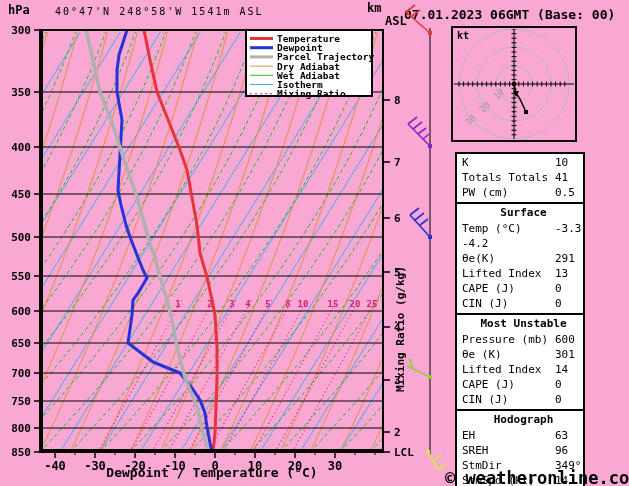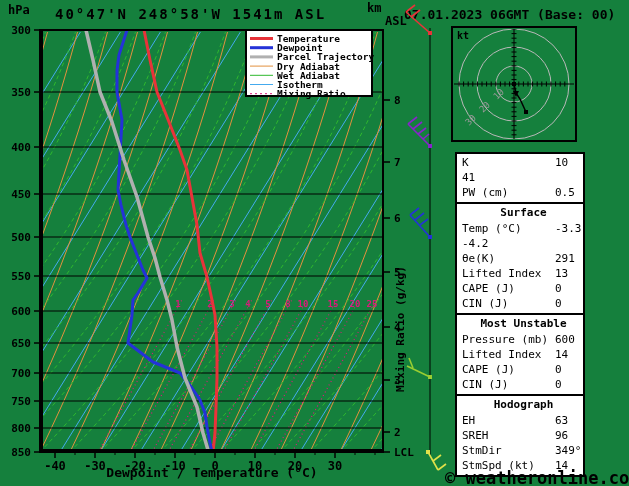--- a/index.html
+++ b/index.html
@@ -1,19 +1,19 @@
 <!DOCTYPE html>
 <html><head>
 <meta charset="utf-8">
 <style>
   html,body{margin:0;padding:0;background:#fff;}
-  .page{position:relative;width:629px;height:486px;background:#15803d;overflow:hidden;
+  .page{position:relative;width:629px;height:486px;background:#f9a8d4;overflow:hidden;
         font-family:"DejaVu Sans Mono",monospace;color:#000;}
   .abs{position:absolute;white-space:nowrap;}
-  .title{font-size:14px;font-weight:bold;letter-spacing:2px;}
+  .title{font-size:10px;font-weight:normal;letter-spacing:2px;}
   .datetime{font-size:13px;font-weight:bold;}
   .unit{font-size:12px;font-weight:bold;}
   .axis-title{font-size:13px;font-weight:bold;}
   .rot{transform:rotate(-90deg);transform-origin:left top;font-size:11px;font-weight:bold;}
   .credit{font-size:17px;font-weight:bold;text-align:right;}
   .tables{position:absolute;left:455px;top:152px;width:130px;}
   .tbox{border:2px solid #000;background:#fff;margin-top:-2px;padding:1px 0 2px 0;}
   .tbox:first-child{margin-top:0;}
   .thead{font-size:11px;font-weight:bold;text-align:center;line-height:16px;padding-left:7px;}
   .trow{display:flex;font-size:11px;line-height:15px;padding-left:5px;}
@@ -366,20 +366,21 @@
       <text x="9" y="15" font-size="10px" font-weight="bold" font-family="DejaVu Sans Mono, monospace">kt</text>
     </svg>
 
   <div class="tables" id="tables">
       <div class="tbox">
         <div class="trow">
           <span class="tlabel">K</span>
           <span class="tvalue">10</span>
         </div>
         <div class="trow">
+          <span class="tlabel">Totals Totals</span>
           <span class="tvalue">41</span>
         </div>
         <div class="trow">
           <span class="tlabel">PW (cm)</span>
           <span class="tvalue">0.5</span>
         </div>
       </div>
       <div class="tbox">
         <div class="thead">Surface</div>
         <div class="trow">
@@ -406,20 +407,24 @@
           <span class="tvalue">0</span>
         </div>
       </div>
       <div class="tbox">
         <div class="thead">Most Unstable</div>
         <div class="trow">
           <span class="tlabel">Pressure (mb)</span>
           <span class="tvalue">600</span>
         </div>
         <div class="trow">
+          <span class="tlabel">θe (K)</span>
+          <span class="tvalue">301</span>
+        </div>
+        <div class="trow">
           <span class="tlabel">Lifted Index</span>
           <span class="tvalue">14</span>
         </div>
         <div class="trow">
           <span class="tlabel">CAPE (J)</span>
           <span class="tvalue">0</span>
         </div>
         <div class="trow">
           <span class="tlabel">CIN (J)</span>
           <span class="tvalue">0</span>

